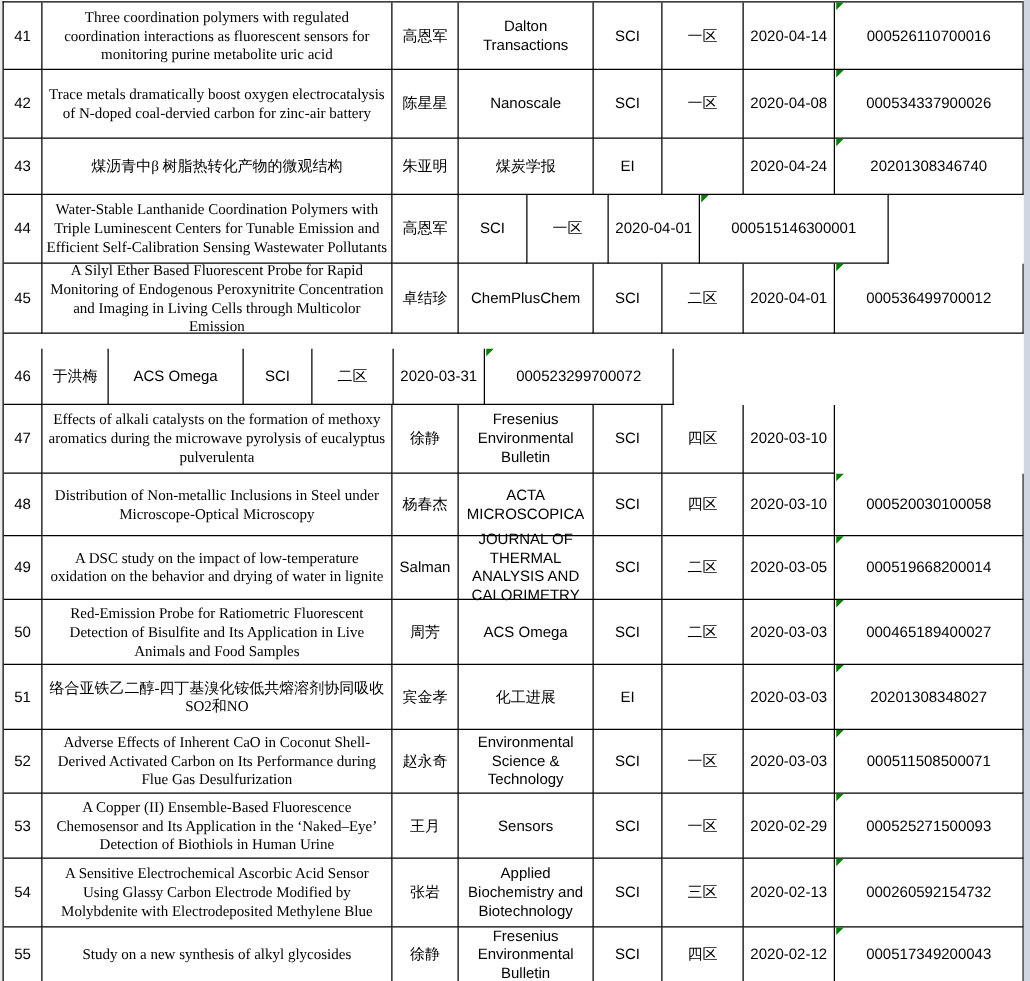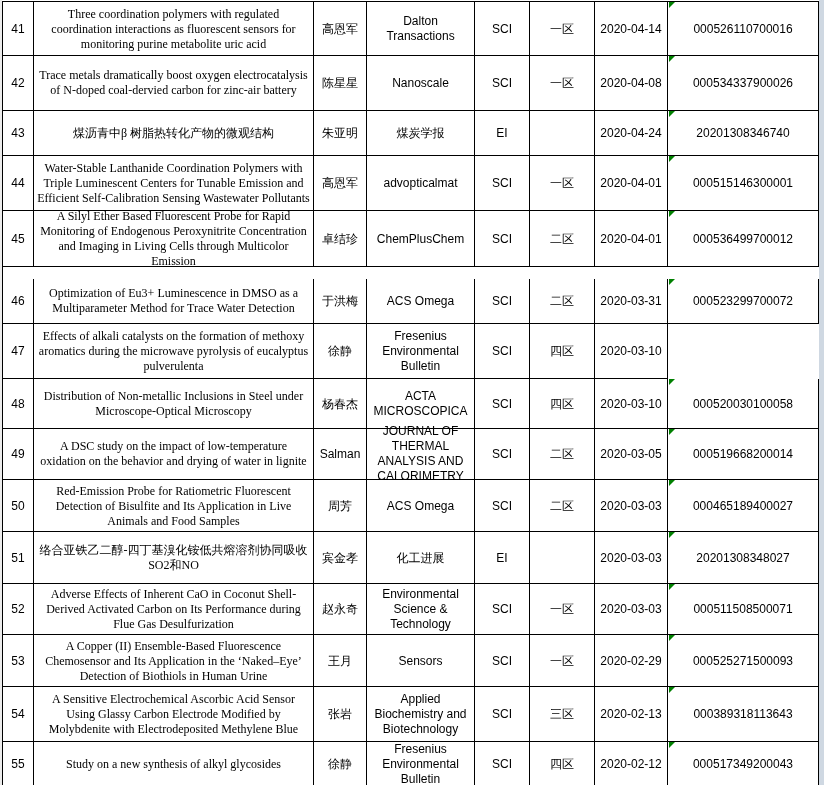--- a/index.html
+++ b/index.html
@@ -123,23 +123,20 @@
       <div class="row" style="height: 55px;">
         <div class="cell c-no">
           <div class="txt">44</div>
         </div>
         <div class="cell c-title">
           <div class="txt">Water-Stable Lanthanide Coordination Polymers with Triple Luminescent Centers for Tunable Emission and Efficient Self-Calibration Sensing Wastewater Pollutants</div>
         </div>
         <div class="cell c-author">
           <div class="txt">高恩军</div>
         </div>
-        <div class="cell c-journal">
-          <div class="txt">advopticalmat</div>
-        </div>
         <div class="cell c-type">
           <div class="txt">SCI</div>
         </div>
         <div class="cell c-quartile">
           <div class="txt">一区</div>
         </div>
         <div class="cell c-date">
           <div class="txt">2020-04-01</div>
         </div>
         <div class="cell c-id">
@@ -171,23 +168,20 @@
         </div>
         <div class="cell c-id">
           <div class="txt">000536499700012</div>
           <span class="tri" style="border-top-color: rgb(0, 128, 0);"></span>
         </div>
       </div>
       <div class="row" style="height: 45px; margin-top: 12px;">
         <div class="cell c-no">
           <div class="txt">46</div>
         </div>
-        <div class="cell c-title">
-          <div class="txt">Optimization of Eu3+ Luminescence in DMSO as a Multiparameter Method for Trace Water Detection</div>
-        </div>
         <div class="cell c-author">
           <div class="txt">于洪梅</div>
         </div>
         <div class="cell c-journal">
           <div class="txt">ACS Omega</div>
         </div>
         <div class="cell c-type">
           <div class="txt">SCI</div>
         </div>
         <div class="cell c-quartile">
@@ -402,21 +396,21 @@
         <div class="cell c-type">
           <div class="txt">SCI</div>
         </div>
         <div class="cell c-quartile">
           <div class="txt">三区</div>
         </div>
         <div class="cell c-date">
           <div class="txt">2020-02-13</div>
         </div>
         <div class="cell c-id">
-          <div class="txt">000389318113643</div>
+          <div class="txt">000260592154732</div>
           <span class="tri" style="border-top-color: rgb(0, 128, 0);"></span>
         </div>
       </div>
       <div class="row" style="height: 45px;">
         <div class="cell c-no">
           <div class="txt">55</div>
         </div>
         <div class="cell c-title">
           <div class="txt">Study on a new synthesis of alkyl glycosides</div>
         </div>

